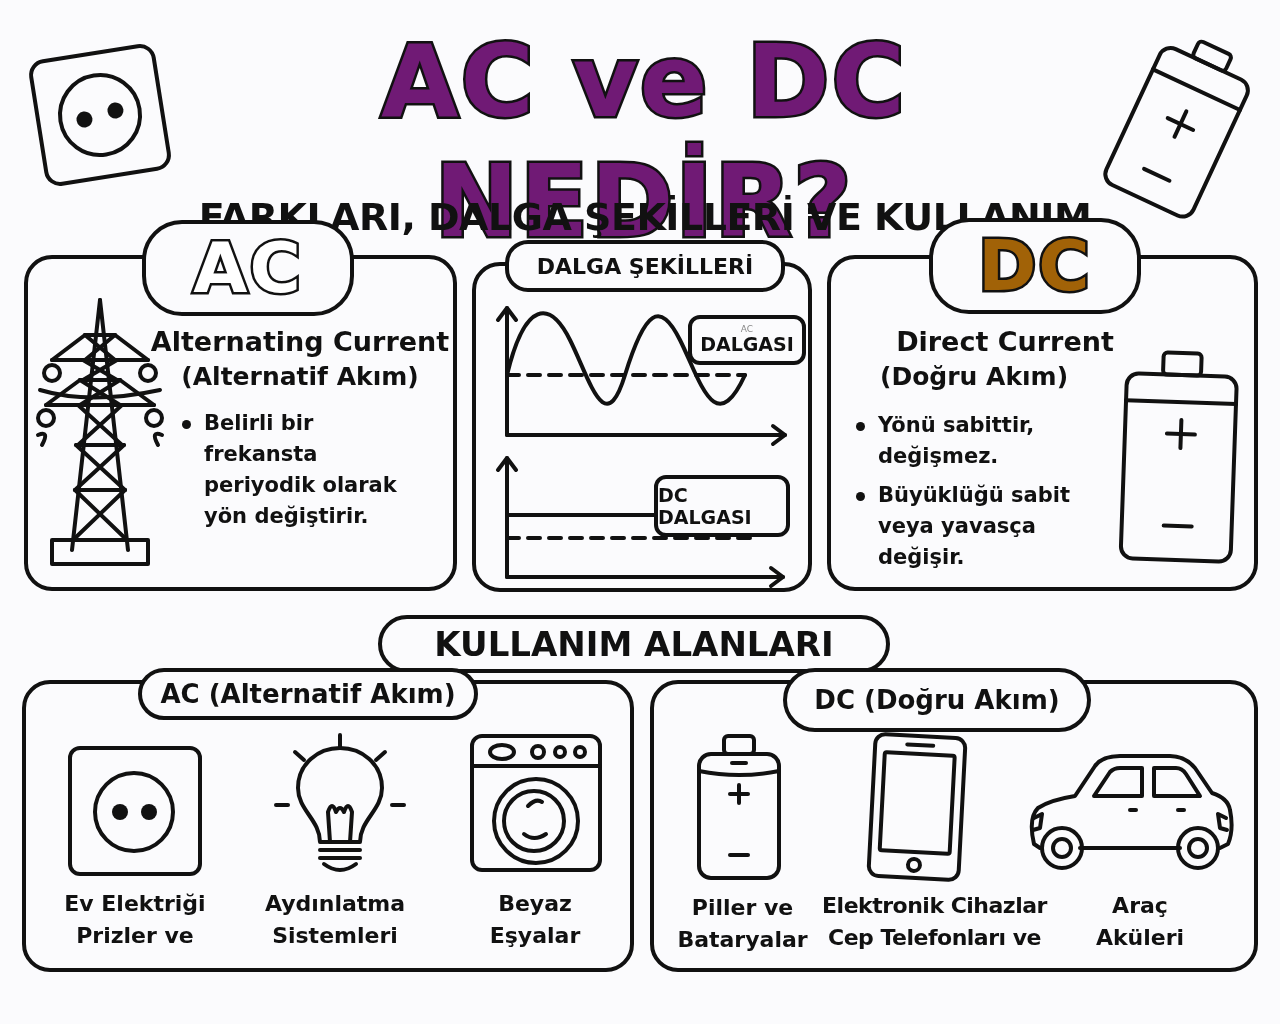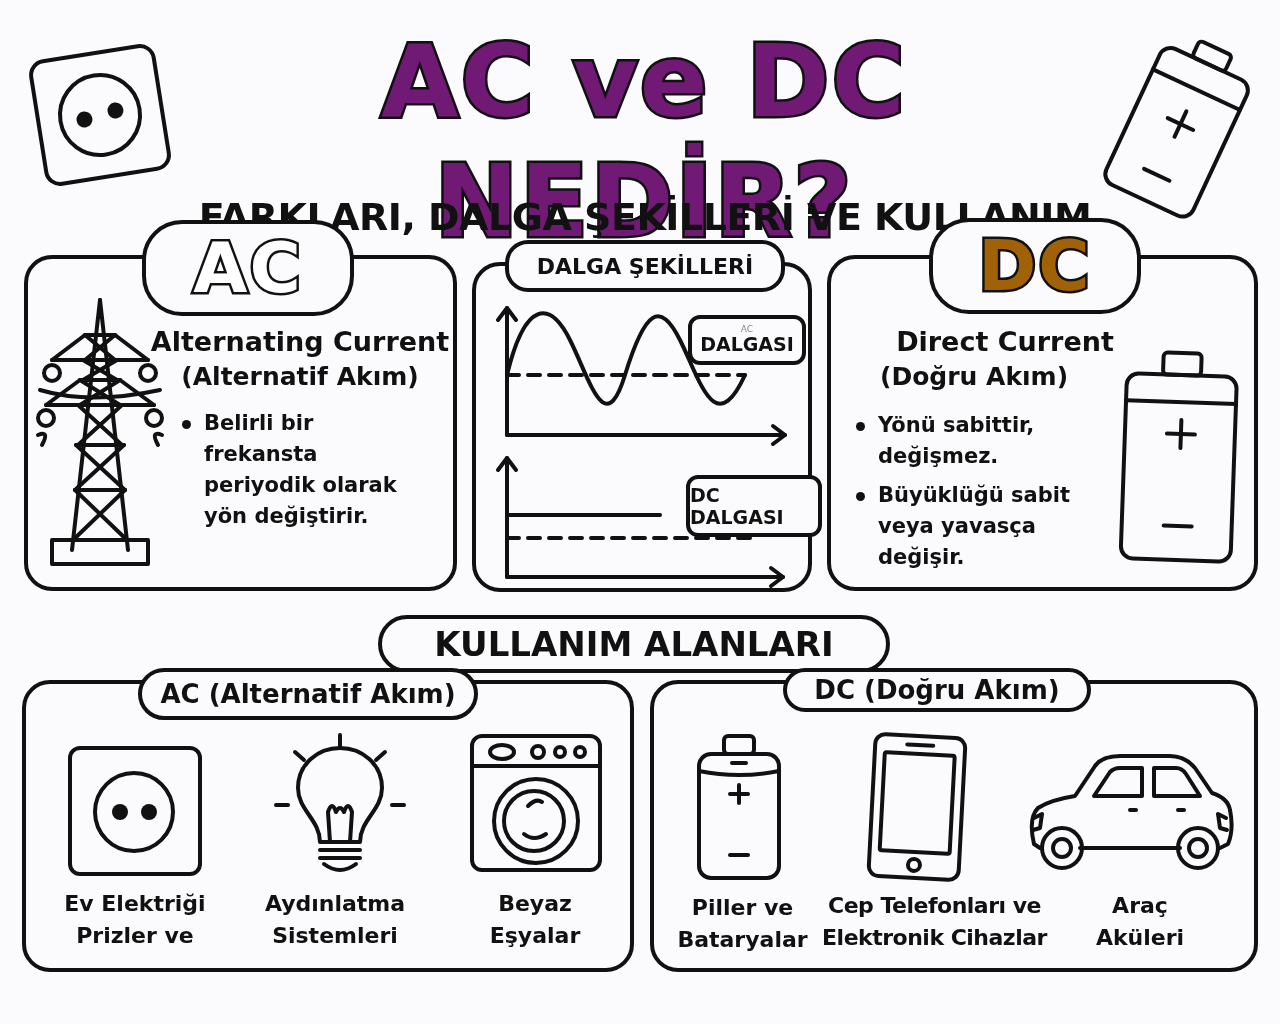--- a/index.html
+++ b/index.html
@@ -111,21 +111,21 @@
 </div>
 
 <svg width="300" height="140" style="left:495px;top:450px;">
   <line class="s" x1="12" y1="8" x2="12" y2="127"></line>
   <polyline class="s" points="3,20 12,8 21,20"></polyline>
   <line class="s" x1="12" y1="127" x2="288" y2="127"></line>
   <polyline class="s" points="276,118 288,127 276,136"></polyline>
   <line class="s" x1="12" y1="65" x2="165" y2="65"></line>
   <line class="s" x1="12" y1="88" x2="255" y2="88" stroke-dasharray="12 9" stroke-width="3"></line>
 </svg>
-<div class="tag" style="left:686px;top:475px;width:136px;height:62px;">DC DALGASI</div>
+<div class="tag" style="left:654px;top:475px;width:136px;height:62px;">DC DALGASI</div>
 
 <div class="panel" style="left:827px;top:255px;width:431px;height:336px;"></div>
 <div class="pill outline-title" style="left:929px;top:218px;width:212px;height:96px;font-size:70px;color:#a16207;">DC</div>
 
 <div class="abs txt" style="left:880px;top:324px;width:250px;text-align:center;font-size:27px;line-height:36px;">Direct Current</div>
 <div class="abs txt" style="left:880px;top:360px;width:250px;text-align:left;font-size:25px;line-height:34px;">(Doğru Akım)</div>
 <ul class="bul abs" style="left:852px;top:410px;width:270px;">
   <li>Yönü sabittir, değişmez.</li>
   <li>Büyüklüğü sabit veya yavasça değişir.</li>
 </ul>
@@ -140,21 +140,21 @@
     <line class="s" x1="48" y1="176" x2="76" y2="176" stroke-width="6"></line>
   </g>
 </svg>
 
 <div class="panel" style="left:22px;top:680px;width:612px;height:292px;"></div>
 <div class="panel" style="left:650px;top:680px;width:608px;height:292px;"></div>
 
 <div class="pill txt" style="left:378px;top:615px;width:512px;height:58px;font-size:34px;">KULLANIM ALANLARI</div>
 
 <div class="pill txt" style="left:138px;top:668px;width:340px;height:52px;font-size:26px;">AC (Alternatif Akım)</div>
-<div class="pill txt" style="left:783px;top:668px;width:308px;height:44px;font-size:26px;">DC (Doğru Akım)</div>
+<div class="pill txt" style="left:783px;top:668px;width:308px;height:64px;font-size:26px;">DC (Doğru Akım)</div>
 
 <svg width="136" height="132" style="left:68px;top:746px;">
   <rect class="s" x="2" y="2" width="130" height="126" rx="10"></rect>
   <circle class="s" cx="66" cy="66" r="39"></circle>
   <circle cx="52" cy="66" r="8" fill="#111"></circle>
   <circle cx="81" cy="66" r="8" fill="#111"></circle>
 </svg>
 
 <svg width="140" height="150" style="left:270px;top:730px;">
   <line class="s" x1="70" y1="5" x2="70" y2="18"></line>
@@ -227,19 +227,19 @@
     <circle class="s" cx="178" cy="100" r="9"></circle>
   <path class="s" d="M14 70 L 22 66 L 20 80 L 13 82"></path>
   <path class="s" d="M206 70 L 198 66 L 200 80 L 207 82"></path>
 </svg>
 
 <div class="cap" style="left:665px;top:892px;width:155px;">
   <div>Piller ve</div>
   <div>Bataryalar</div>
 </div>
 <div class="cap" style="left:822px;top:890px;width:225px;letter-spacing:-0.5px;">
+  <div>Elektronik Cihazlar</div>
   <div>Cep Telefonları ve</div>
-  <div>Elektronik Cihazlar</div>
 </div>
 <div class="cap" style="left:1060px;top:890px;width:160px;">
   <div>Araç</div>
   <div>Aküleri</div>
 </div>
 
 </body></html>

